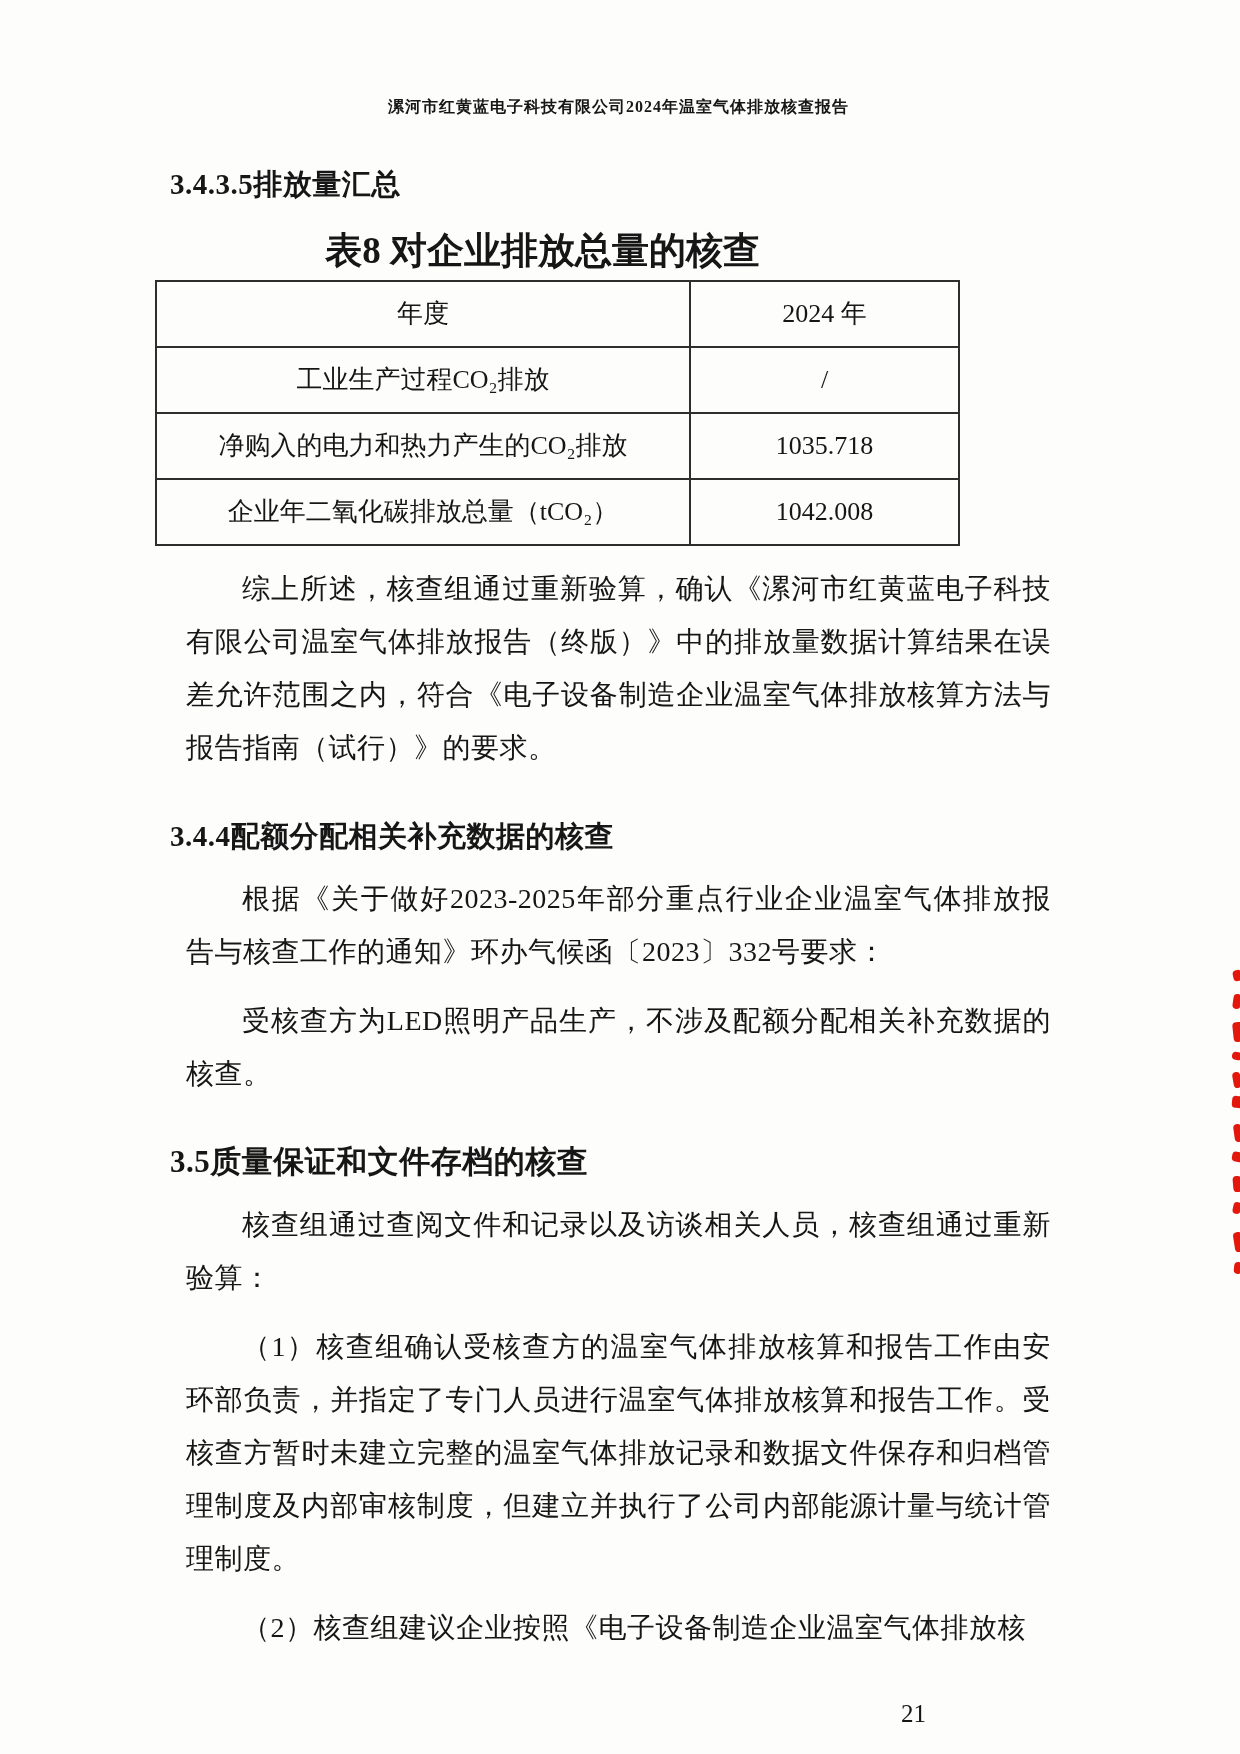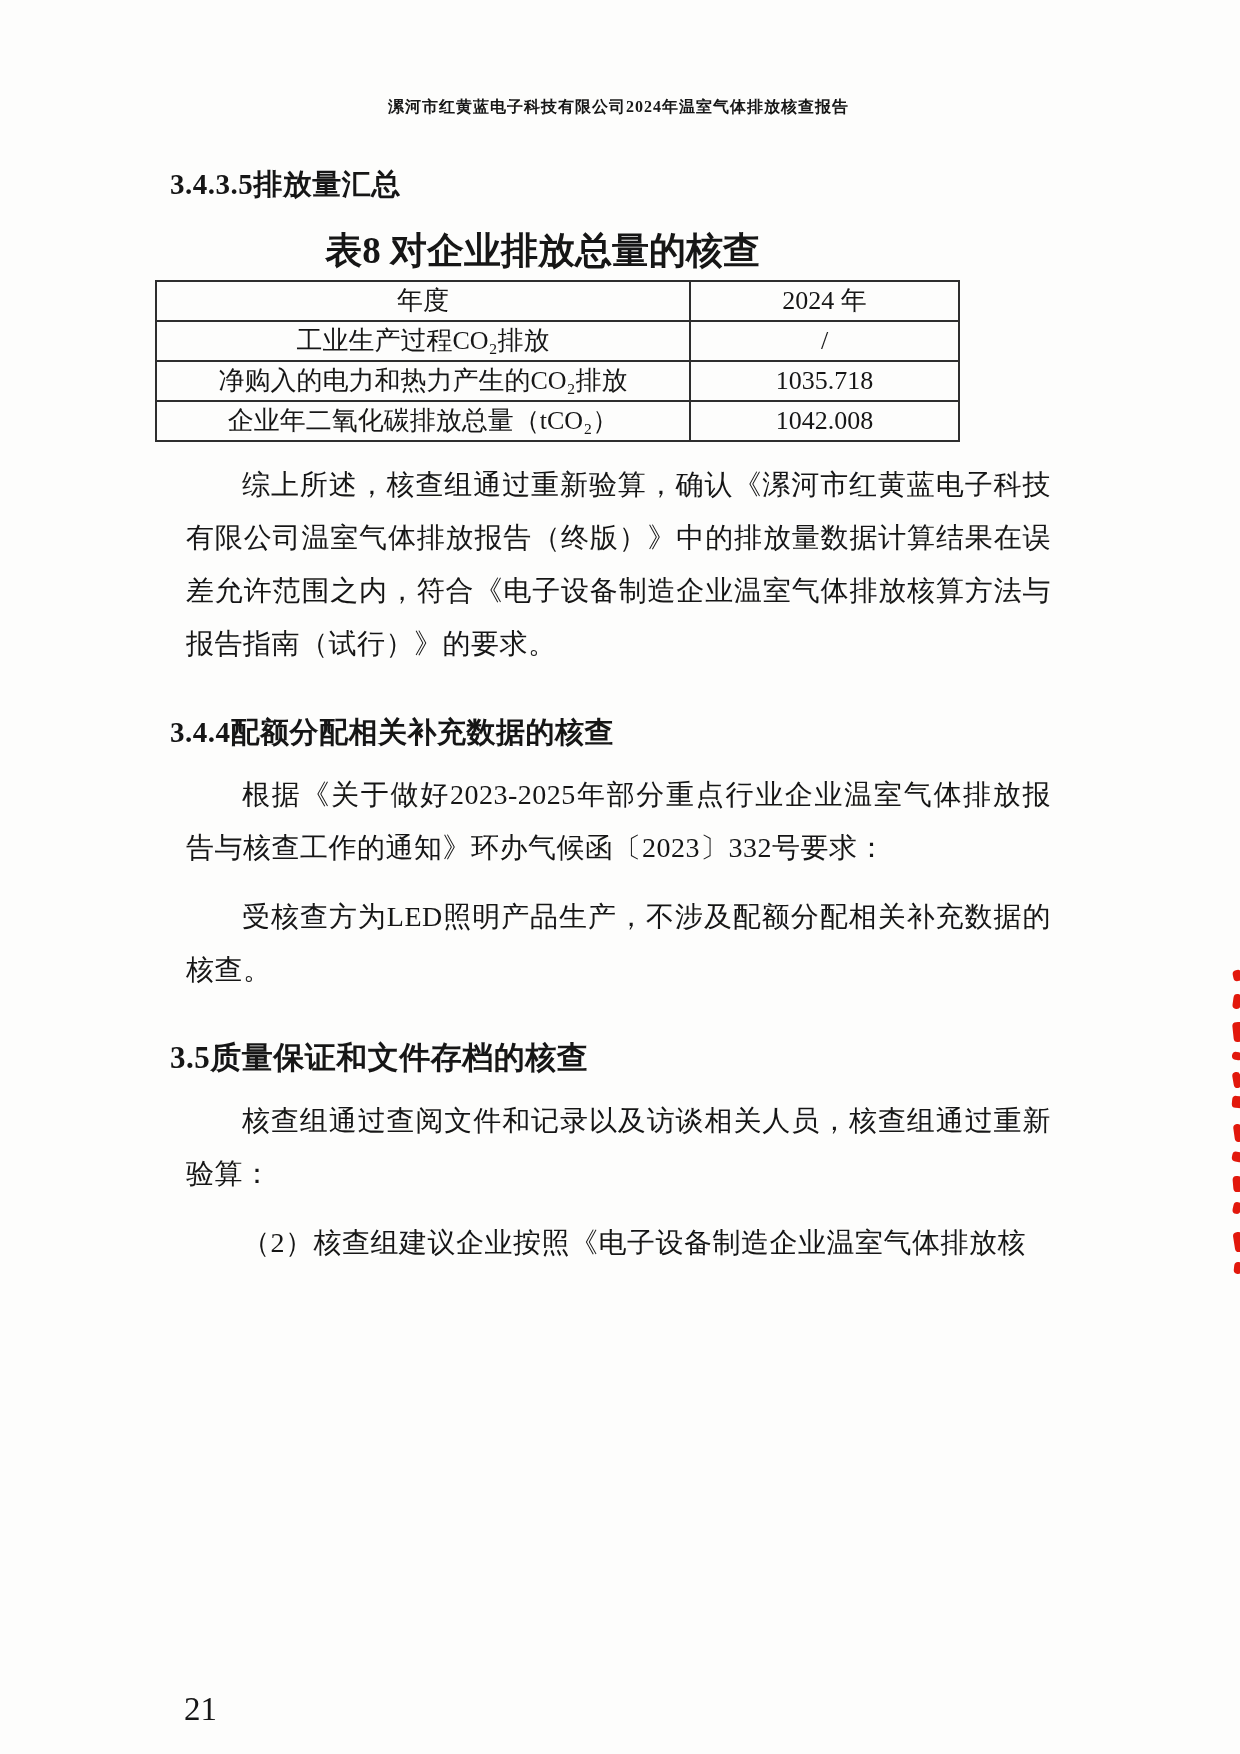--- a/index.html
+++ b/index.html
@@ -58,42 +58,42 @@
     width: 775px;
     border-collapse: collapse;
     table-layout: fixed;
   }
   table.emission-table td {
     border: 2px solid #2e2e2e;
     text-align: center;
     vertical-align: middle;
     font-size: 26px;
     height: 36px;
-    padding: 1px 6px;
+    padding: 14px 6px;
     line-height: 32px;
   }
   td.col-label { width: 520px; }
   td.col-value { width: 255px; }
   p.body-para {
     margin: 16px;
     font-size: 28px;
     line-height: 53px;
     text-align: justify;
     text-indent: 56px;
     letter-spacing: 0.5px;
   }
   .para-gap { margin-top: 20px; }
   .h-gap    { margin-bottom: 14px; }
   .page-number {
     position: absolute;
-    left: 184px;
+    left: 166px;
     width: 760px;
     bottom: 118px;
-    text-align: left;
-    font-size: 33px;
+    text-align: right;
+    font-size: 25px;
   }
   
   .red-marks {
     position: absolute;
     right: 0;
     top: 0;
     width: 20px;
     height: 100%;
     pointer-events: none;
   }
@@ -142,20 +142,21 @@
     <div class="sec-heading h-gap">3.4.4配额分配相关补充数据的核查</div>
 
     <p class="body-para">根据《关于做好2023-2025年部分重点行业企业温室气体排放报告与核查工作的通知》环办气候函〔2023〕332号要求：</p>
 
     <p class="body-para">受核查方为LED照明产品生产，不涉及配额分配相关补充数据的核查。</p>
 
     <div class="sec-heading big h-gap">3.5质量保证和文件存档的核查</div>
 
     <p class="body-para">核查组通过查阅文件和记录以及访谈相关人员，核查组通过重新验算：</p>
 
+    <p class="body-para">（1）核查组确认受核查方的温室气体排放核算和报告工作由安环部负责，并指定了专门人员进行温室气体排放核算和报告工作。受核查方暂时未建立完整的温室气体排放记录和数据文件保存和归档管理制度及内部审核制度，但建立并执行了公司内部能源计量与统计管理制度。</p>
 
     <p class="body-para">（2）核查组建议企业按照《电子设备制造企业温室气体排放核</p>
 
   </div>
 
   <div class="page-number">21</div>
 
   <div class="red-marks">
     <div class="red-mark" style="top:878px;  right:-2px; width:9px;  height:11px; transform:rotate(-12deg);"></div>
     <div class="red-mark" style="top:902px;  right:-1px; width:8px;  height:15px; transform:rotate(8deg);"></div>

